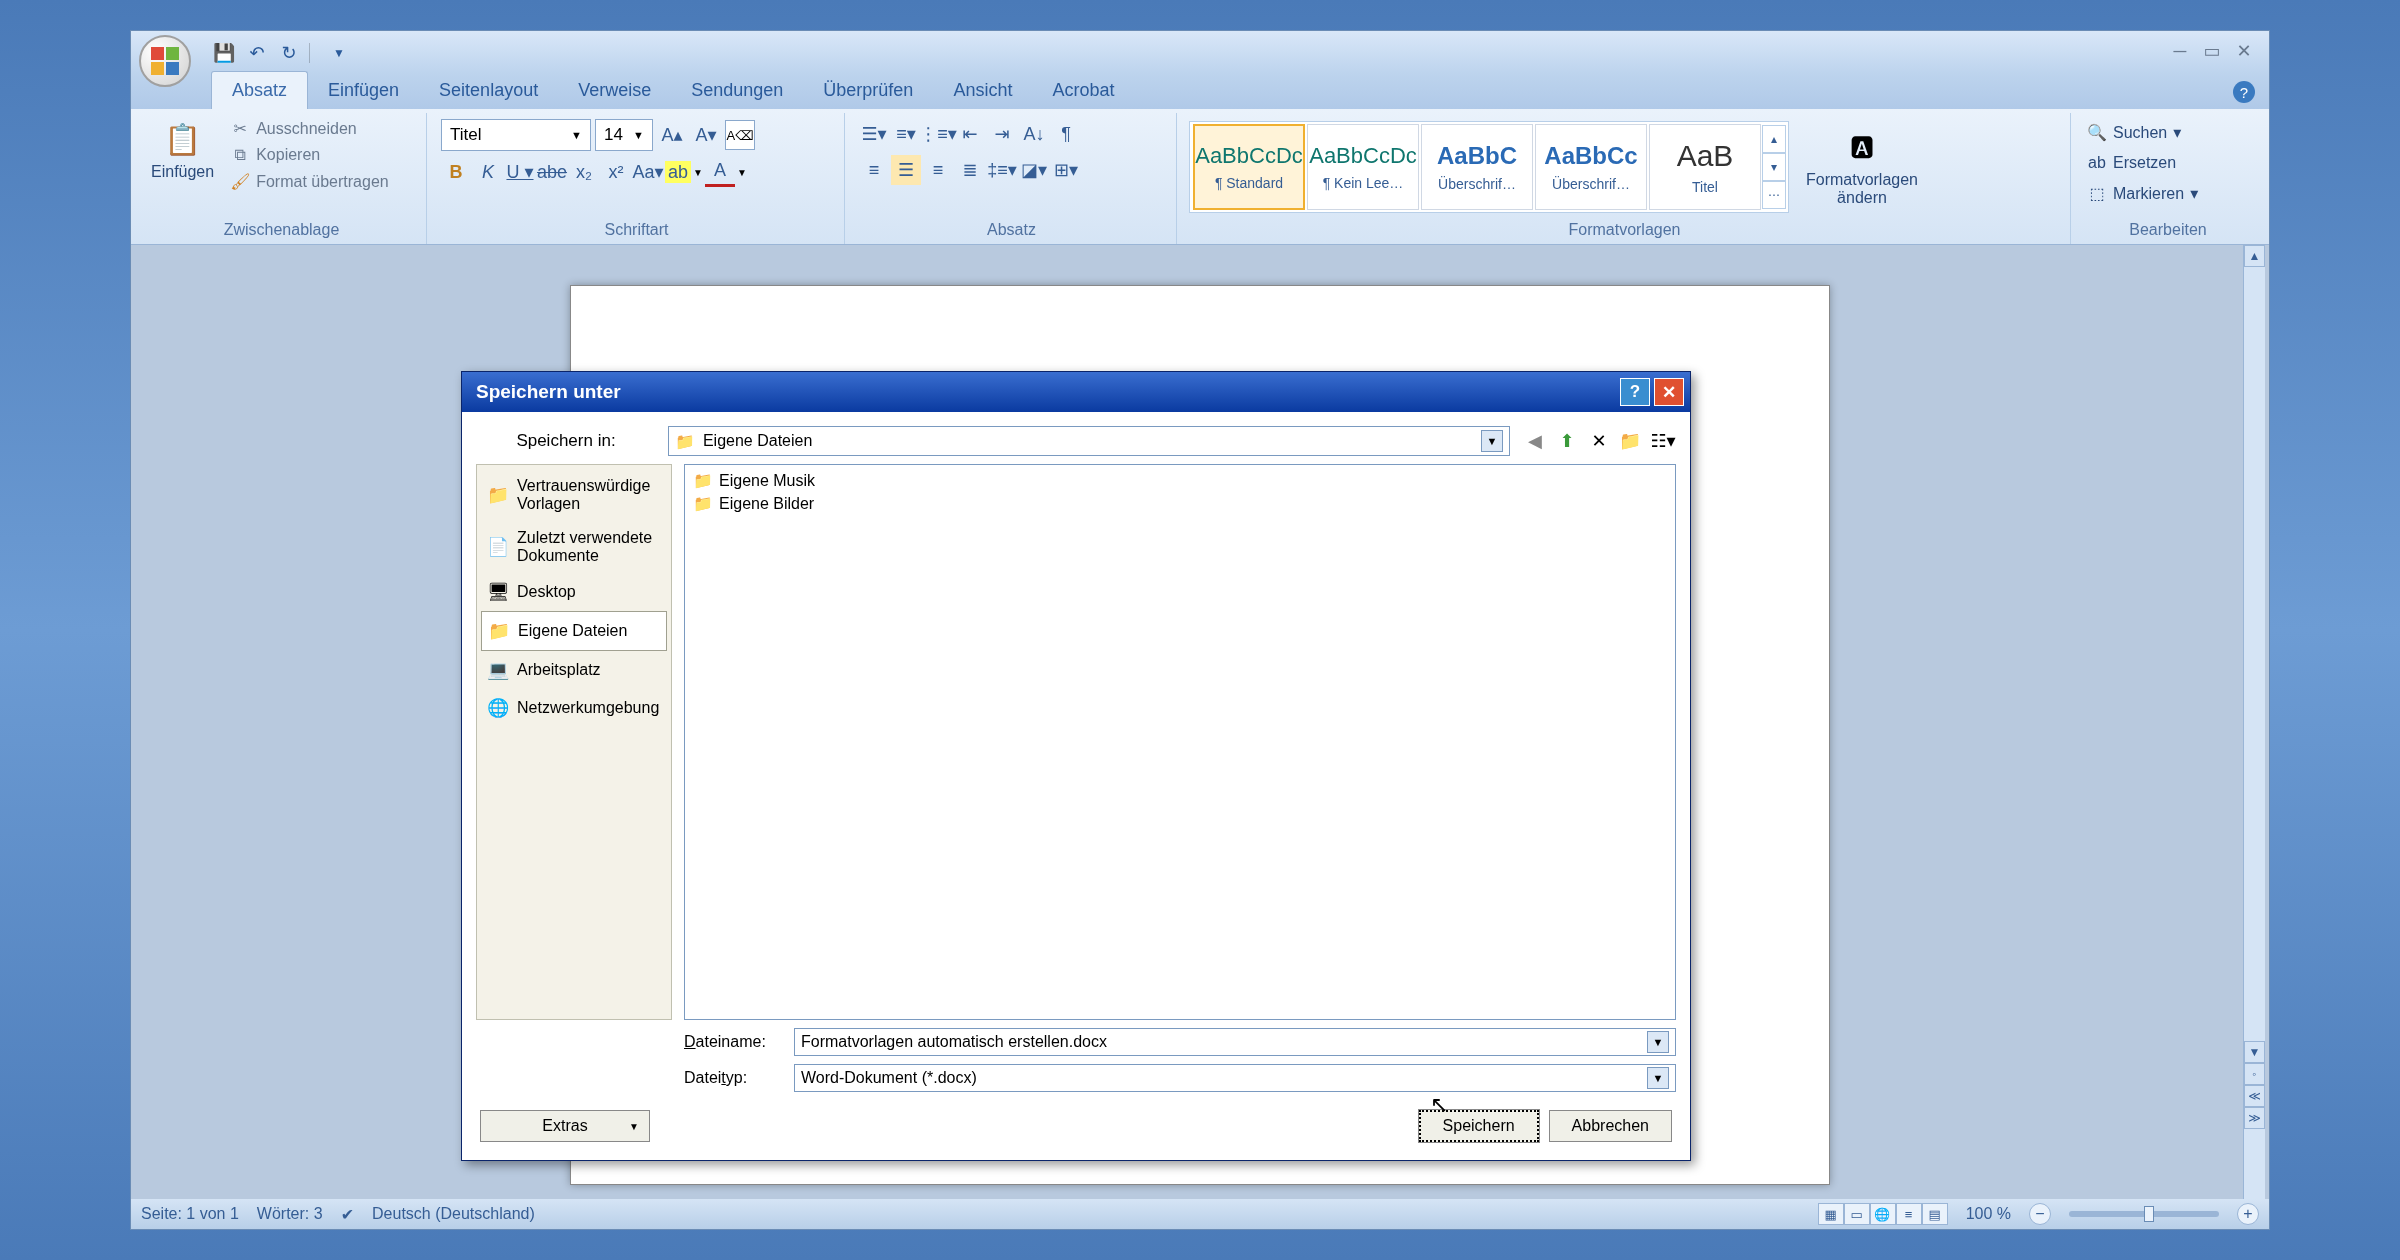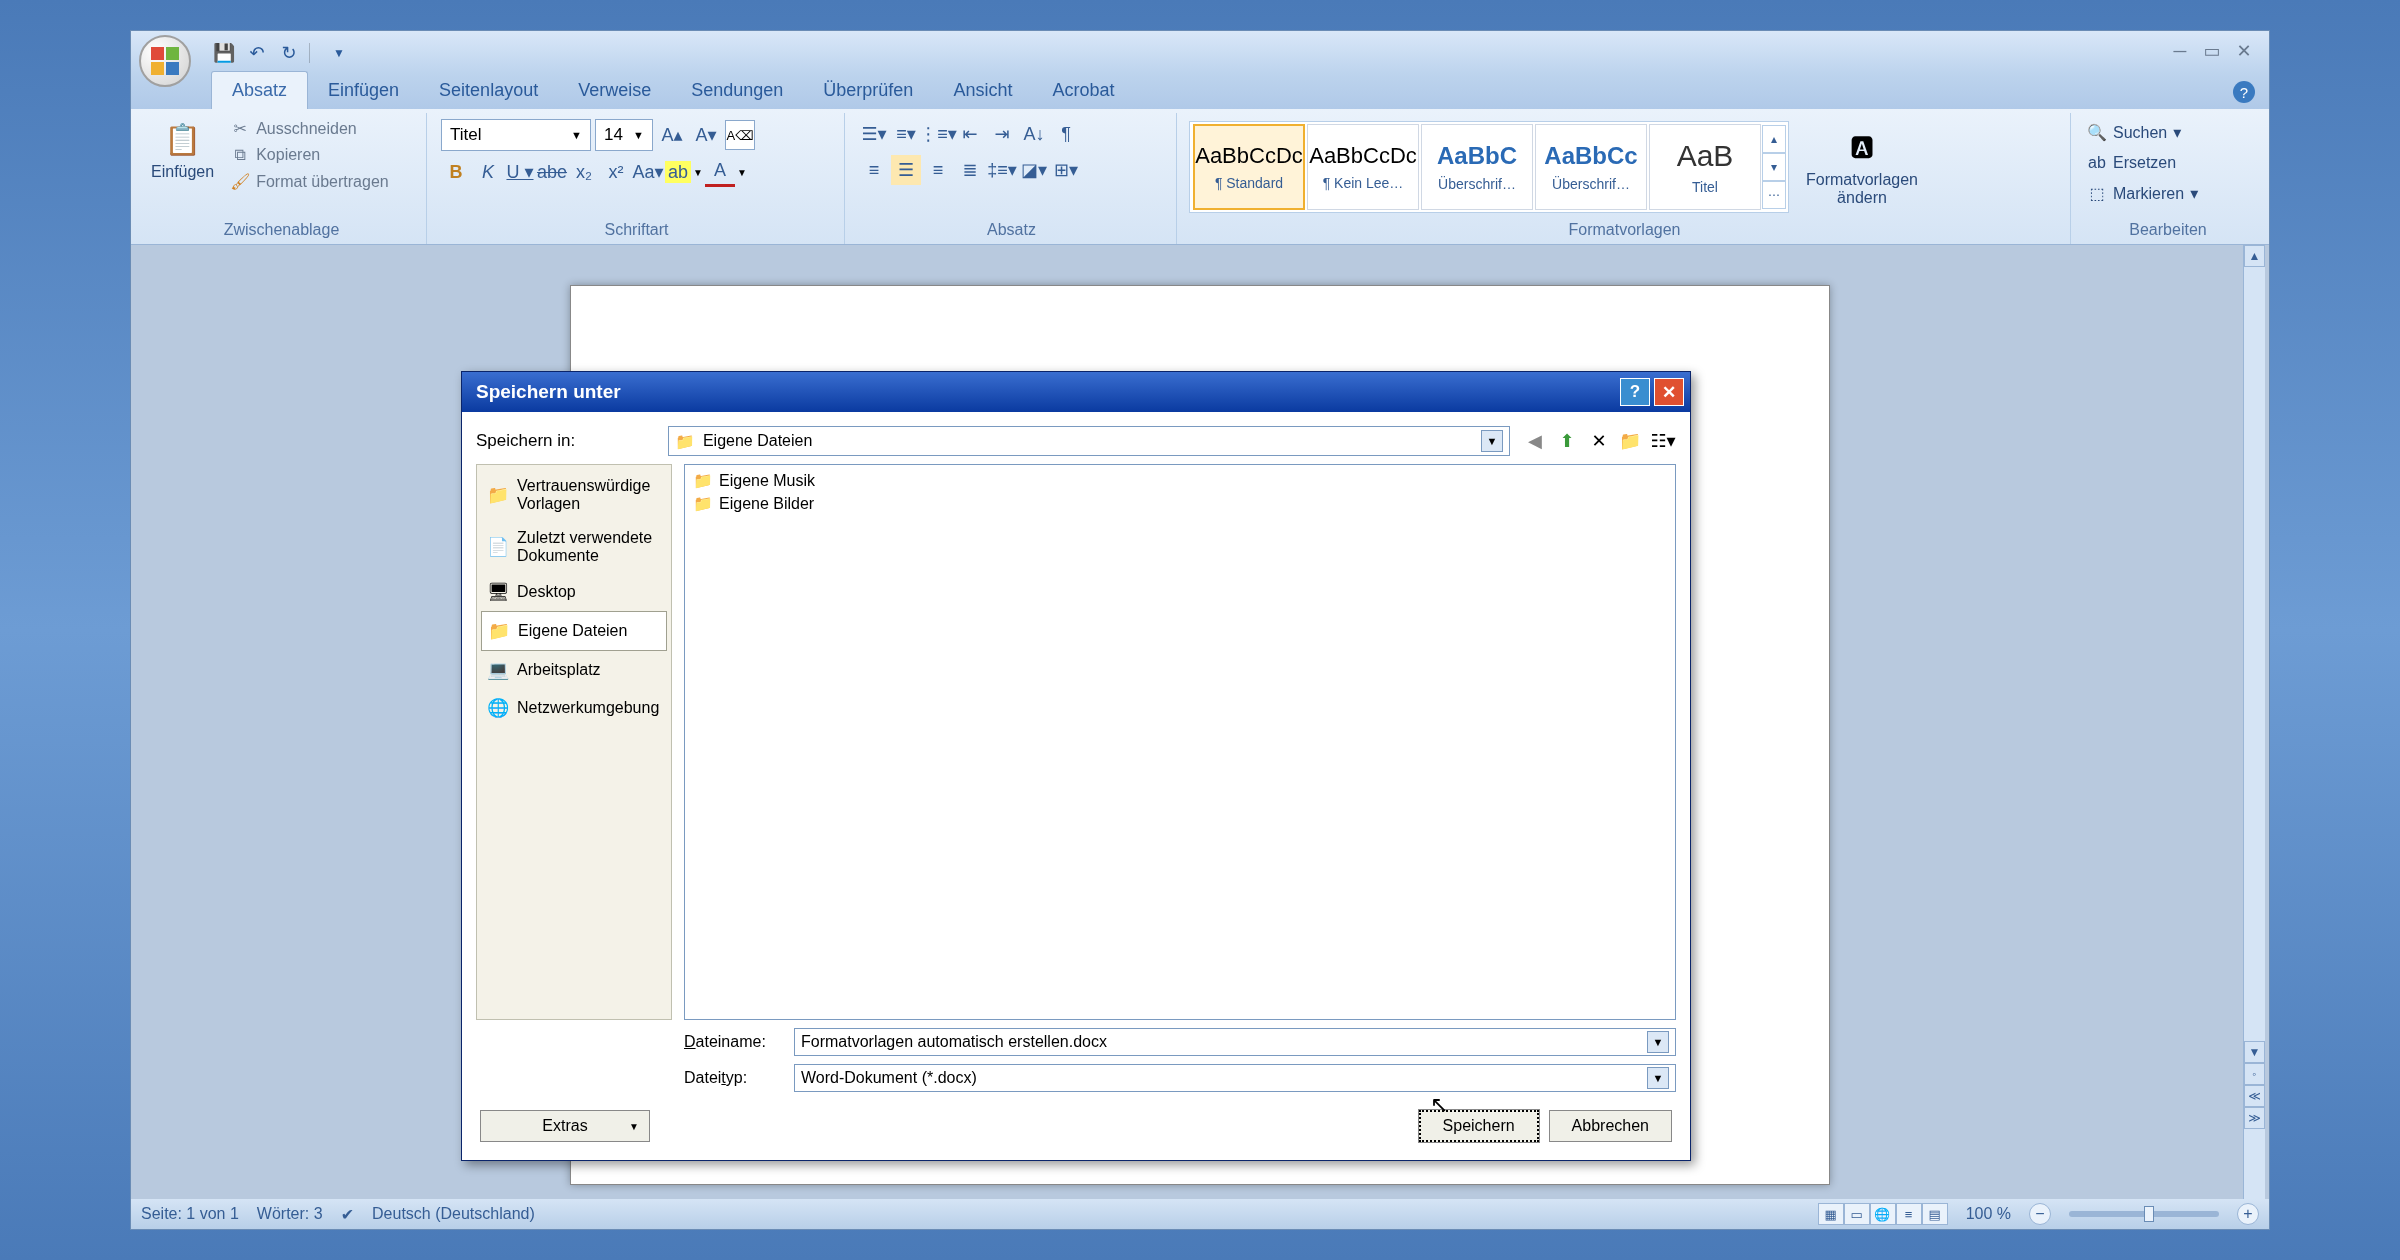--- a/index.html
+++ b/index.html
@@ -50,21 +50,21 @@
 .row2 { display:flex; align-items:center; gap:2px;}
 .fmt-btn { width:30px; height:30px; display:flex; align-items:center; justify-content:center; font-size:18px; color:#355d94;}
 .clear-fmt { width:30px; height:30px; border:1px solid #8aa8cc; background:#fff; display:flex; align-items:center; justify-content:center;}
 
 .para-col { display:flex; flex-direction:column; gap:6px; padding:0 4px;}
 .btn-row { display:flex; align-items:center; gap:2px;}
 
 .style-row { display:flex; align-items:center; gap:0; border:1px solid #b8cfe8; background:#fff; padding:2px;}
 .style-item { width:112px; height:86px; border:1px solid #d0d8e4; margin:0 1px; display:flex; flex-direction:column; align-items:center; justify-content:center; font-size:15px;}
 .style-item.active { border:2px solid #f0b030; background:#fff3d8;}
-.style-item .preview { font-size:22px; color:#000000; margin-bottom:6px;}
+.style-item .preview { font-size:22px; color:#0f766e; margin-bottom:6px;}
 .style-item .preview.blue { color:#2a6ab5; font-size:24px; font-weight:bold;}
 .style-item .preview.big { font-size:30px; color:#333;}
 .style-item .slbl { font-size:14px; color:#355d94;}
 .style-scroll { width:24px; display:flex; flex-direction:column;}
 .style-scroll div { height:28px; border:1px solid #b8cfe8; display:flex; align-items:center; justify-content:center; font-size:12px; color:#355d94;}
 
 
 .doc-area { position:absolute; top:214px; left:0; right:0; bottom:30px; background:#b8c9de; display:flex; justify-content:center; padding-top:40px;}
 .page { width:1260px; height:900px; background:#fff; border:1px solid #888; box-shadow:0 0 8px rgba(0,0,0,.3);}
 .vscroll { position:absolute; right:4px; top:0; bottom:0; width:22px; background:#d5e4f5; border-left:1px solid #9ab5d6;}
@@ -82,21 +82,21 @@
 
 .dialog { position:absolute; left:330px; top:340px; width:1230px; height:790px; background:#ffffff; border:1px solid #0a246a; box-shadow:4px 4px 10px rgba(0,0,0,.4); display:flex; flex-direction:column;}
 .dlg-title { height:40px; background:linear-gradient(to bottom,#3a6ed0,#0a3aa0); color:#fff; display:flex; align-items:center; padding:0 6px 0 14px; font-size:19px; font-weight:bold;}
 .dlg-title .spacer{flex:1;}
 .dlg-title-btn { width:30px; height:28px; margin-left:4px; display:flex; align-items:center; justify-content:center; border:1px solid #fff; font-size:17px; font-weight:bold;}
 .dlg-title-btn.help { background:#3a8ed0;}
 .dlg-title-btn.close { background:#e05030; border-color:#fff;}
 
 .dlg-body { flex:1; padding:14px; display:flex; flex-direction:column; gap:8px;}
 .dlg-top { display:flex; align-items:center; gap:12px;}
-.dlg-lbl { width:180px; text-align:left; font-size:17px;}
+.dlg-lbl { width:180px; text-align:center; font-size:17px;}
 .loc-combo { flex:1; height:30px; background:#fff; border:1px solid #7a9ac0; display:flex; align-items:center; padding:0 6px; gap:8px;}
 .loc-combo .dropdown-arrow { margin-left:auto; width:22px; height:22px; background:#dce8f6; border:1px solid #7a9ac0; display:flex; align-items:center; justify-content:center; font-size:11px;}
 .toolbar-icons { display:flex; align-items:center; gap:6px;}
 .tb-ico { width:26px; height:26px; display:flex; align-items:center; justify-content:center; font-size:18px;}
 
 .dlg-middle { flex:1; display:flex; gap:12px;}
 .places-bar { width:196px; border:1px solid #c0c0b0; background:#f4f2e8; display:flex; flex-direction:column; padding:4px;}
 .place-item { display:flex; align-items:center; gap:8px; padding:8px 6px; font-size:16px;}
 .place-item.selected { background:#fff; border:1px solid #a0a090;}
 .place-item .pico { width:22px; text-align:center; font-size:18px;}

